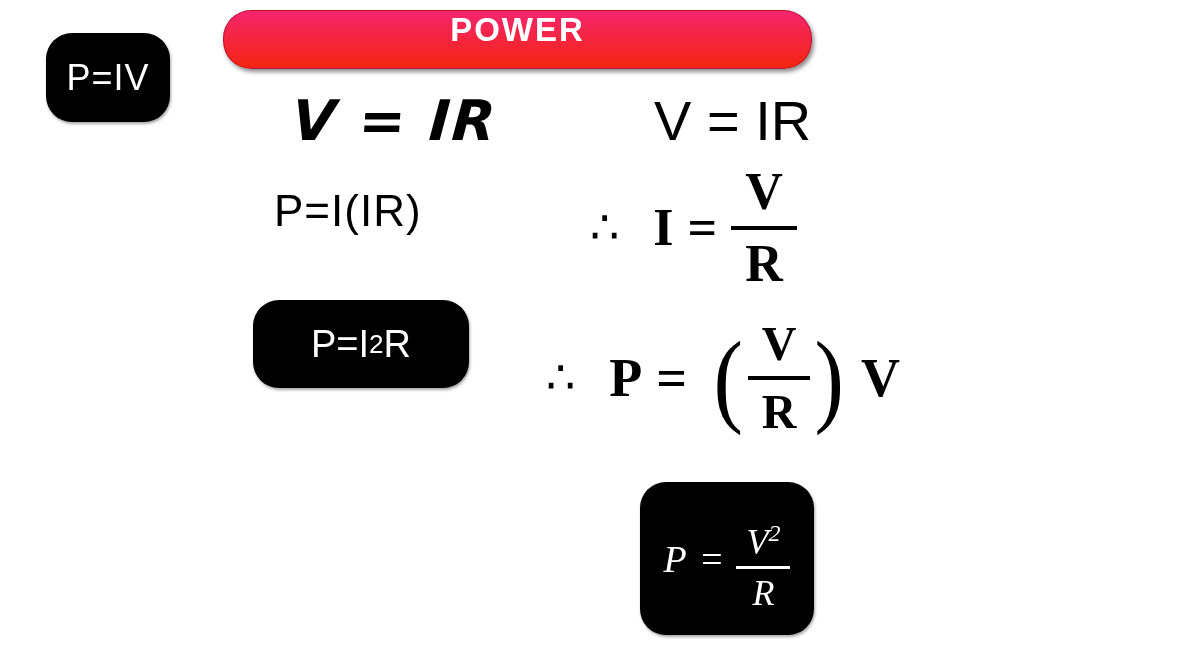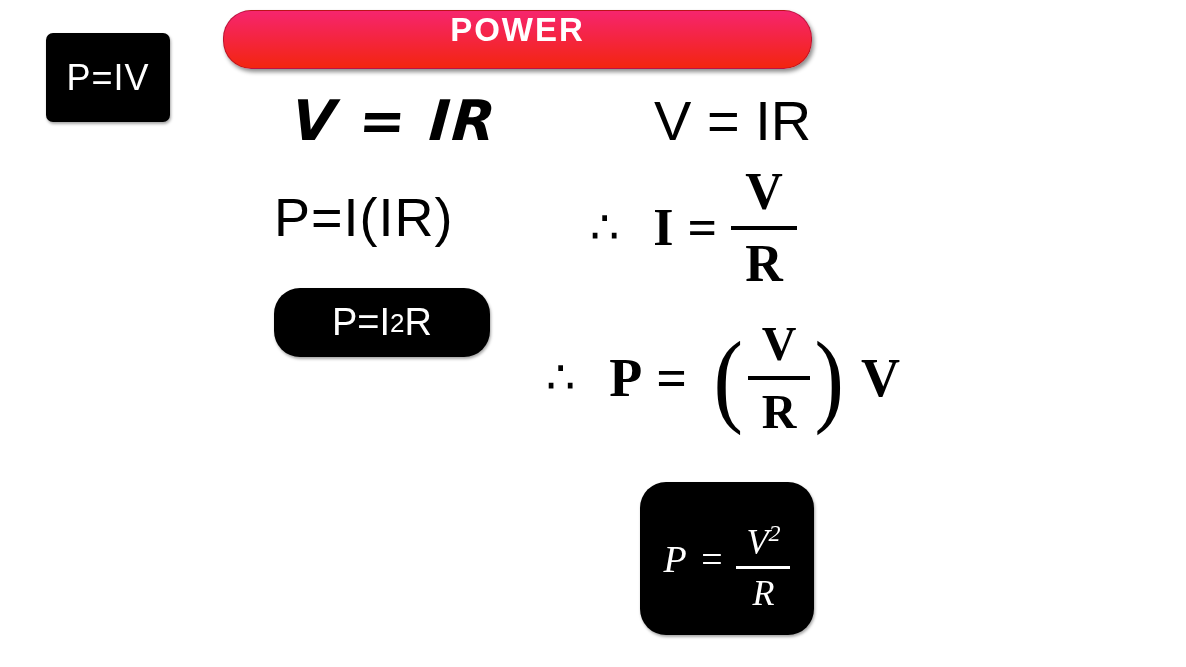--- a/index.html
+++ b/index.html
@@ -26,27 +26,25 @@
     display: flex;
     align-items: center;
     justify-content: center;
     box-shadow: 1px 2px 3px rgba(0,0,0,0.35);
   }
   .badge-piv {
     left: 46px; top: 33px;
     width: 124px; height: 89px;
     font-size: 36px;
     letter-spacing: 1px;
-    border-radius: 7px;
   }
   .badge-pi2r {
-    left: 253px; top: 288px;
-    width: 216px; height: 69px;
+    left: 253px; top: 300px;
+    width: 216px; height: 88px;
     font-size: 38px;
-    margin-left: 21px;
   }
   .badge-pi2r sup {
     font-size: 26px;
     vertical-align: super;
     line-height: 0;
   }
   .badge-pv2r {
     left: 640px; top: 482px;
     width: 174px; height: 153px;
     font-family: "Liberation Serif", serif;
@@ -80,21 +78,21 @@
     font-family: "DejaVu Sans", sans-serif;
     font-weight: bold;
     font-style: italic;
     font-size: 56px;
     transform: skewX(-4deg);
     letter-spacing: 2px;
   }
   .eq-subst {
     position: absolute;
     left: 274px; top: 186px;
-    font-size: 54px;
+    font-size: 44px;
     font-weight: 400;
     letter-spacing: 1px;
   }
 
   
   .eq-ohm-plain {
     position: absolute;
     left: 654px; top: 88px;
     font-size: 56px;
     font-weight: 500;

